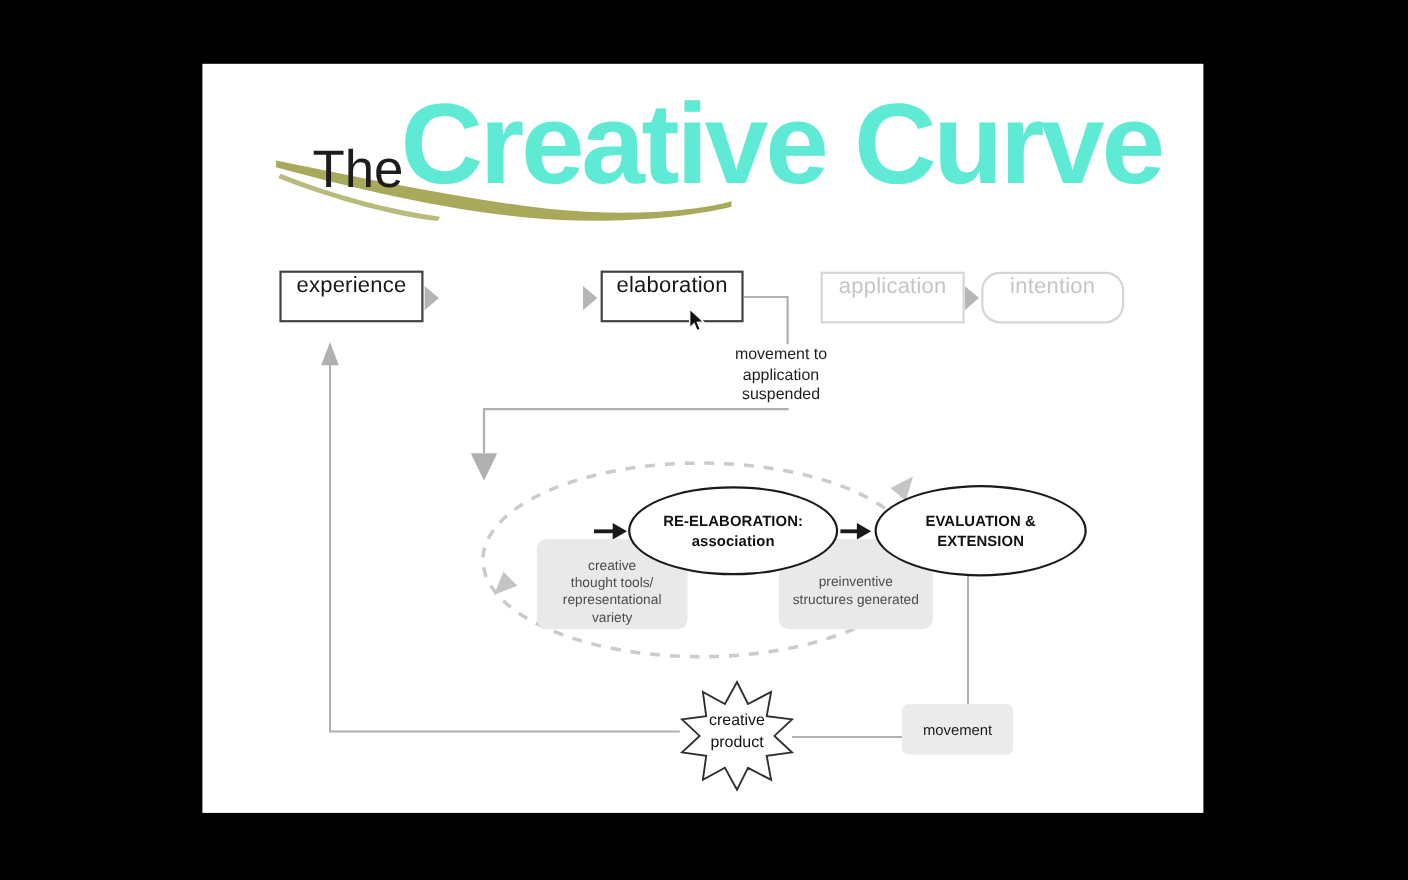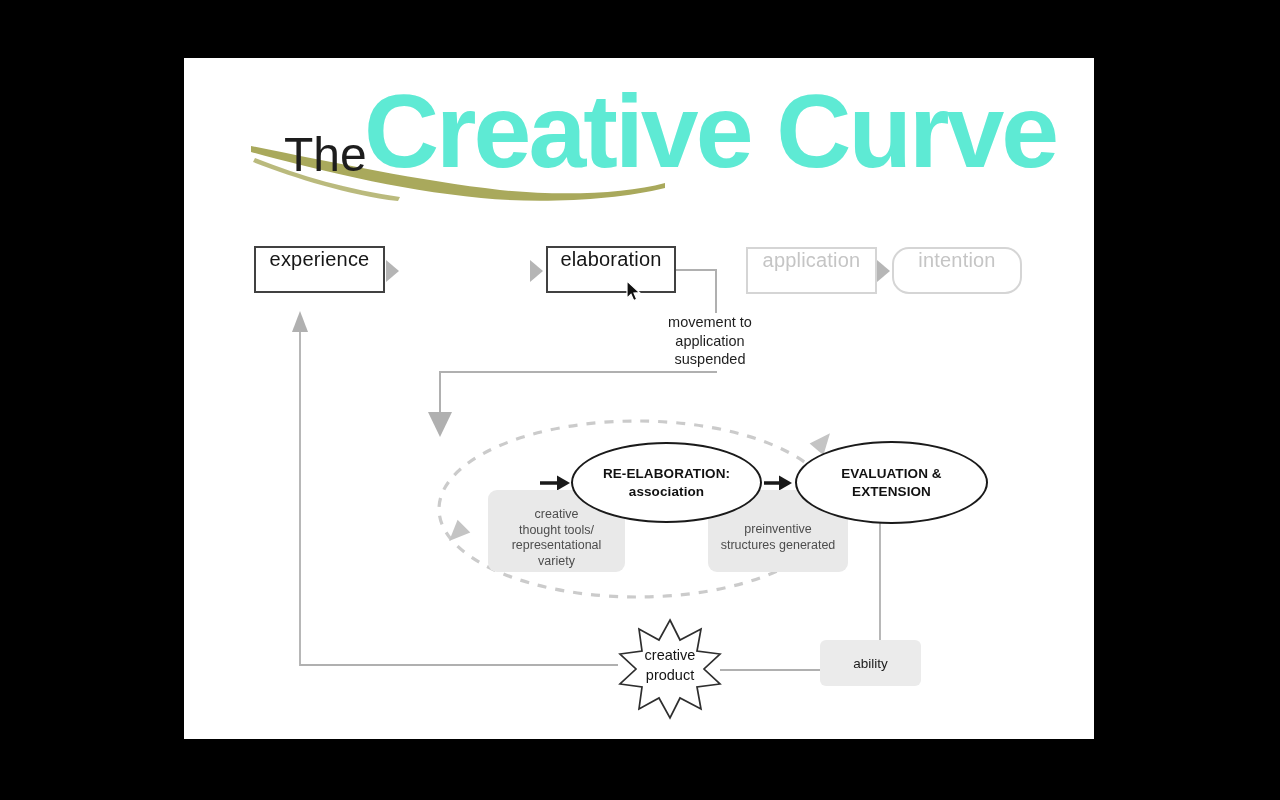--- a/index.html
+++ b/index.html
@@ -151,21 +151,21 @@
   <div class="enode" id="enode-reelaboration">
     <div>RE-ELABORATION:</div>
     <div>association</div>
   </div>
   <div class="enode" id="enode-evaluation">
     <div>EVALUATION &amp;</div>
     <div>EXTENSION</div>
   </div>
 
   <div id="ability-box">
-    <span>ability</span>
+    <span>movement</span>
   </div>
   <div id="star-text">
     <div>creative</div>
     <div>product</div>
   </div>
 
   <svg class="layer" viewBox="0 0 1280 800">
     <path d="M 627 281 l 0 17.2 l 4 -3.9 l 2.7 6.3 l 3 -1.3 l -2.7 -6.2 l 5.7 -0.4 z" fill="#111" stroke="#ffffff" stroke-width="1.2"></path>
   </svg>
 </div>

